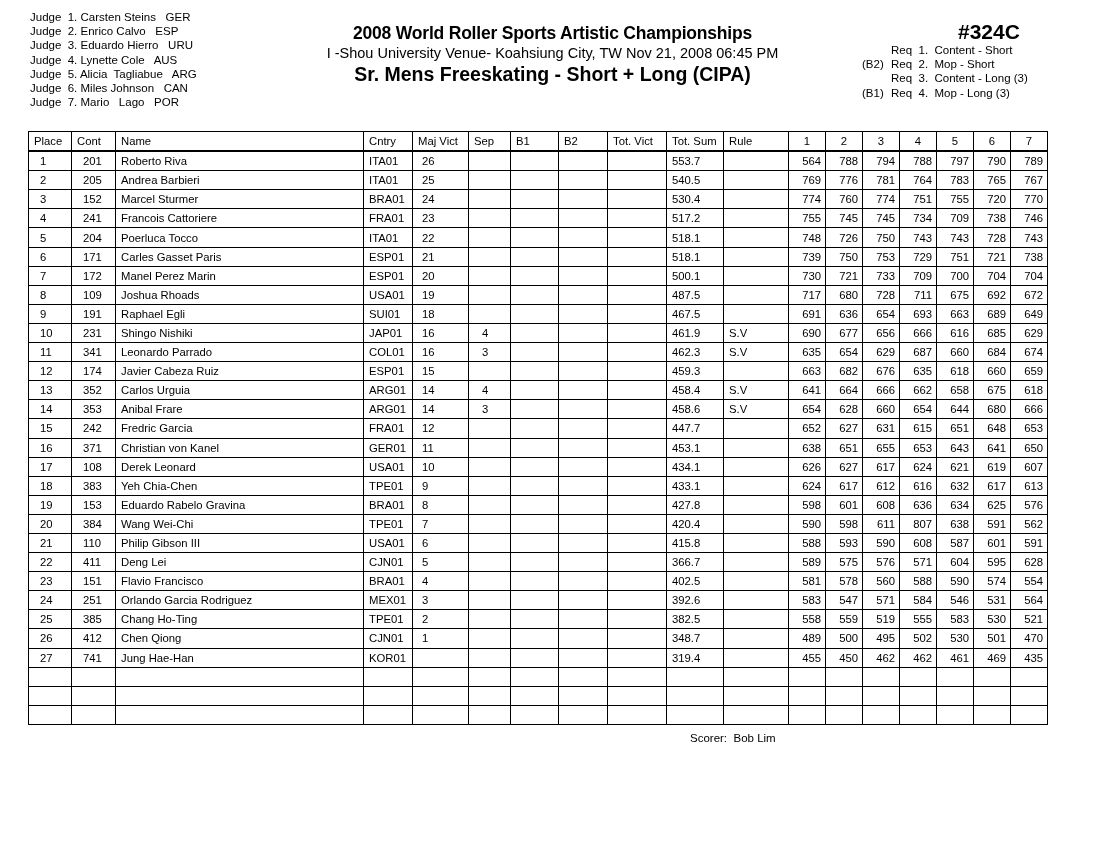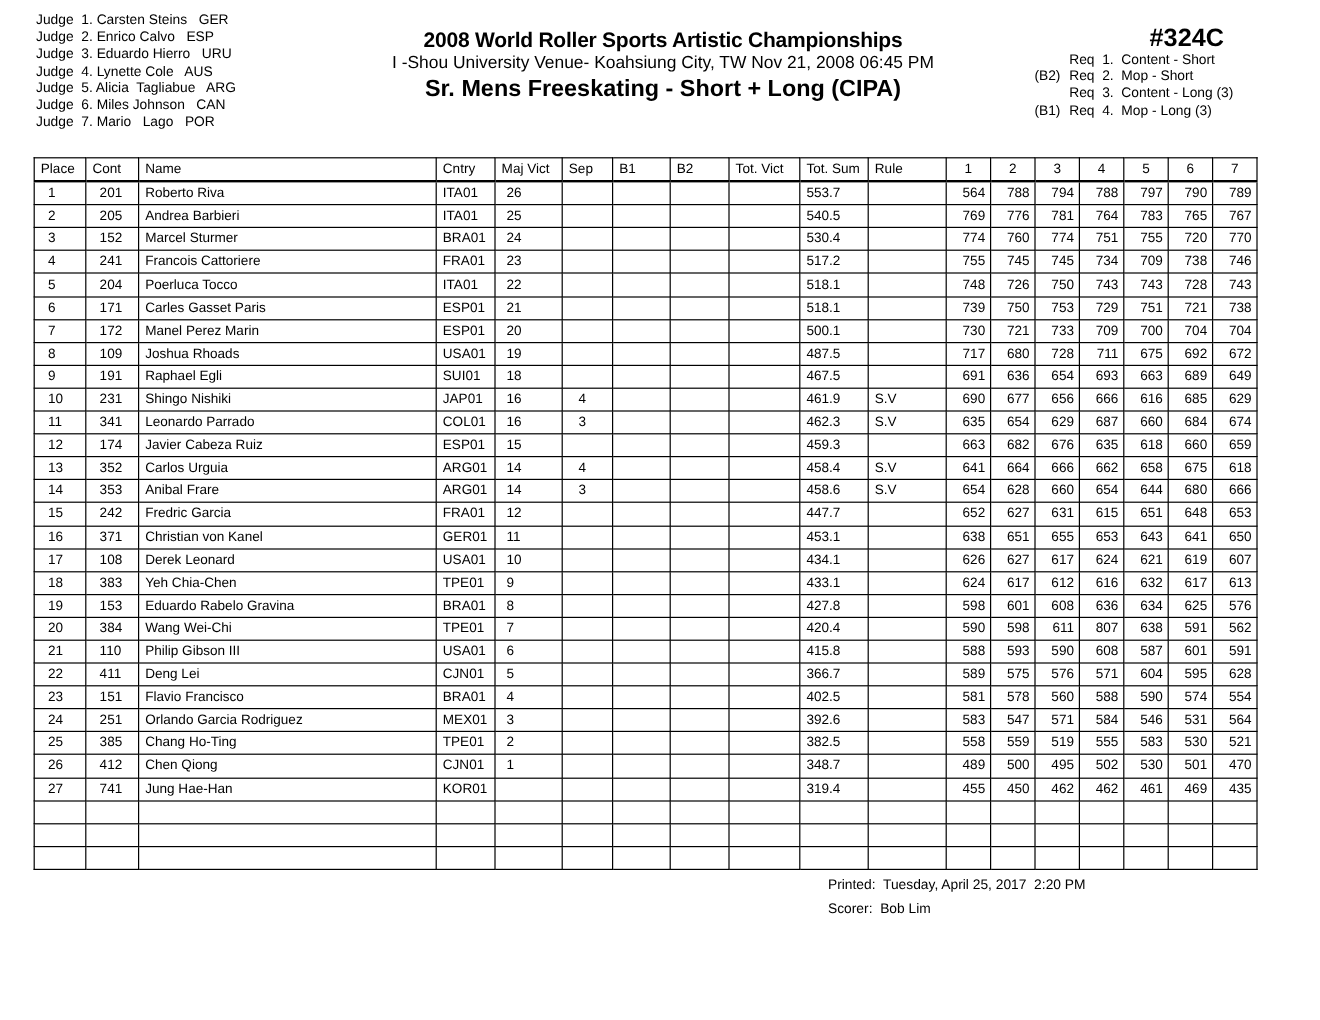--- a/index.html
+++ b/index.html
@@ -698,15 +698,14 @@
         <td></td>
         <td></td>
         <td></td>
         <td></td>
         <td></td>
       </tr>
     </tbody>
 </table>
 
 <div class="footer">
-  <div><span>Printed:</span>  <span>Tuesday, April 25, 2017  2:20 PM</span></div>
   <div><span>Scorer:</span>  <span>Bob Lim</span></div>
 </div>
 
 </body></html>

